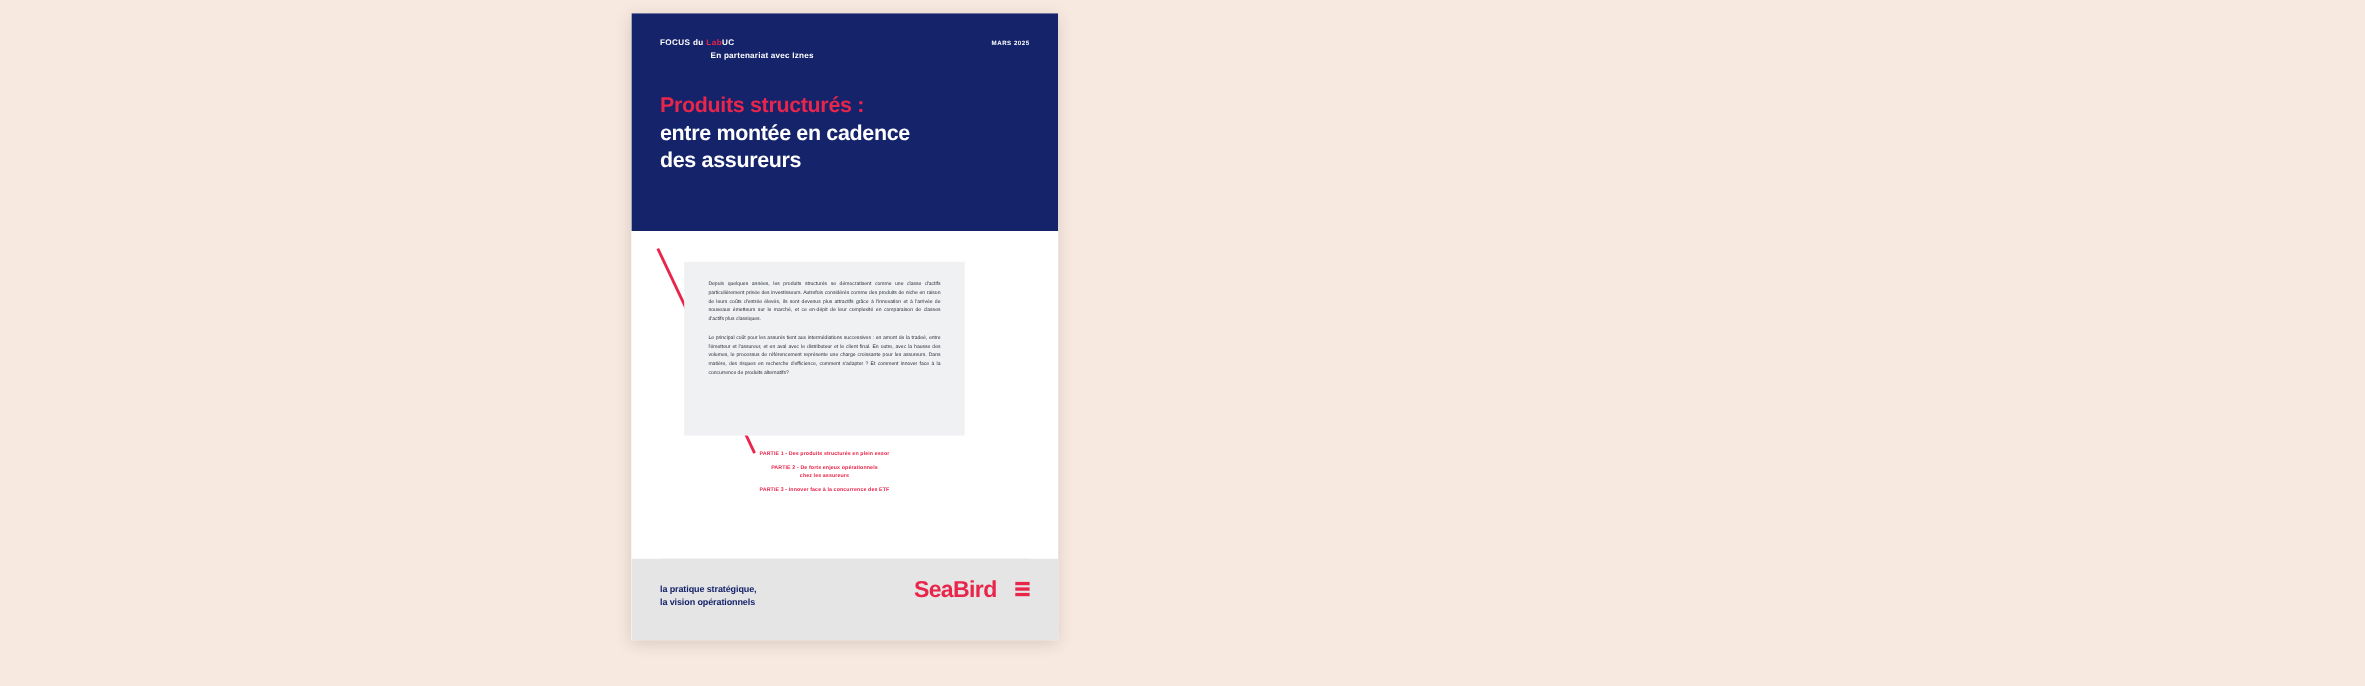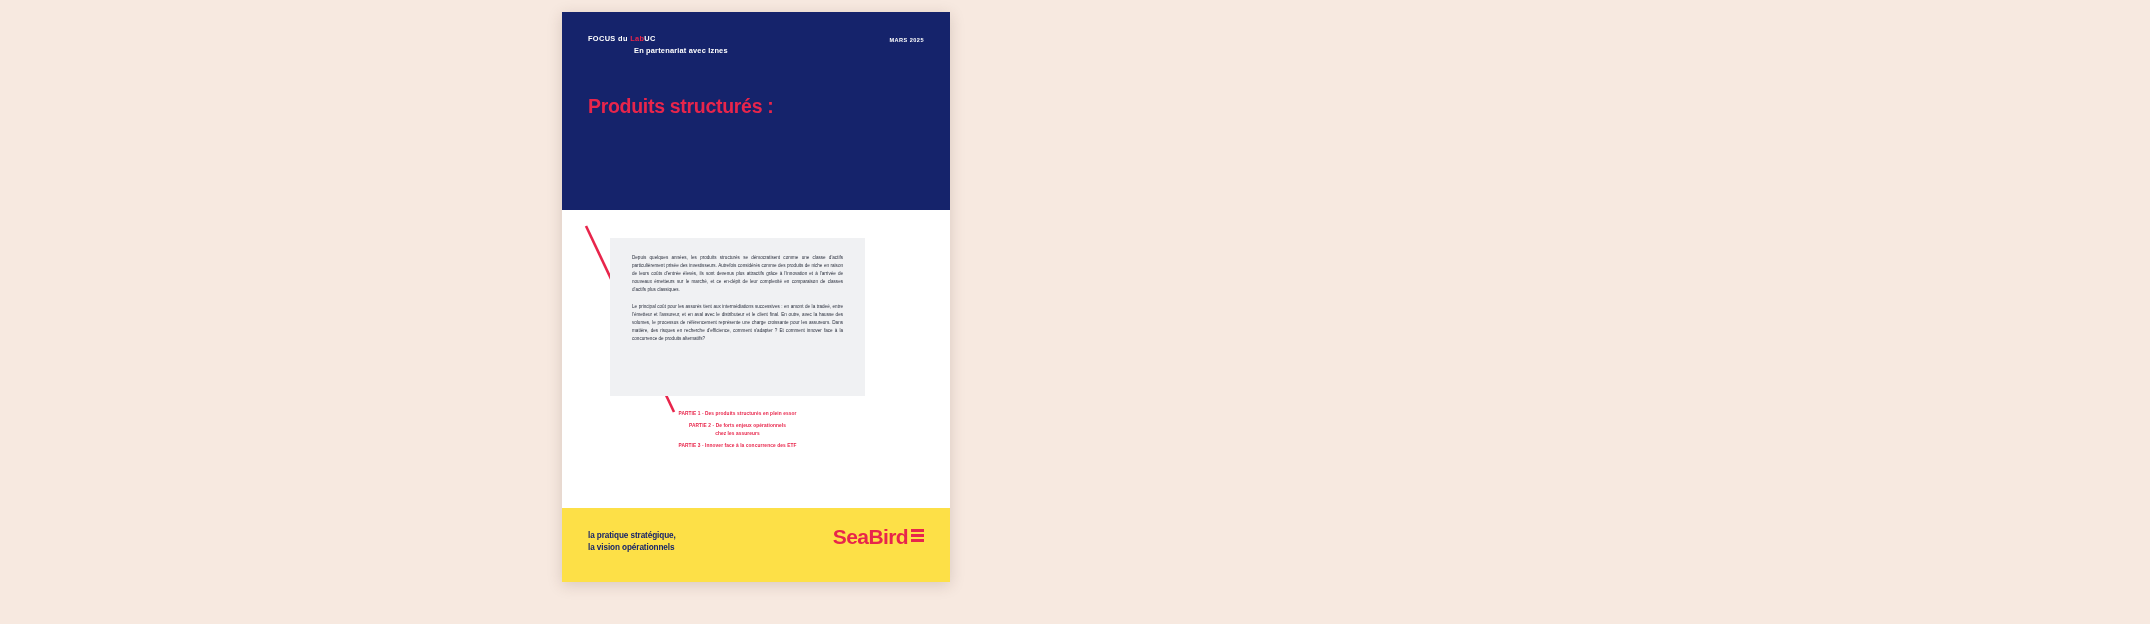--- a/index.html
+++ b/index.html
@@ -16,21 +16,21 @@
 
   .stage {
     position: relative;
     width: 2150px;
     height: 624px;
   }
 
   
   .doc {
     position: absolute;
-    left: 562px;
+    left: 574px;
     top: 12px;
     width: 388px;
     height: 570px;
     background: #ffffff;
     box-shadow: 0 3px 14px rgba(80, 50, 40, 0.18);
     overflow: hidden;
   }
 
   
   .doc-header {
@@ -65,21 +65,21 @@
     position: absolute;
     right: 26px;
     top: 25px;
     font-size: 5.6px;
     font-weight: 700;
     letter-spacing: 0.45px;
     color: #ffffff;
   }
 
   .doc-title {
-    margin-top: 38px;
+    margin-top: 28px;
   }
   .doc-title .t-line {
     font-size: 19.5px;
     font-weight: 700;
     color: #ffffff;
     line-height: 1.26;
     letter-spacing: -0.3px;
   }
   .doc-title .t-line.red { color: #e8254b; }
 
@@ -146,39 +146,39 @@
     background: #c9ccd4;
   }
 
   
   .doc-footer {
     position: absolute;
     left: 0;
     bottom: 0;
     width: 100%;
     height: 74px;
-    background: #fde047;
+    background: #e5e5e5;
   }
   .tagline {
     position: absolute;
     left: 26px;
     top: 22px;
     font-size: 8.2px;
     font-weight: 700;
     color: #15236b;
     line-height: 1.45;
     letter-spacing: -0.1px;
   }
   .logo {
     position: absolute;
     right: 26px;
     top: 18px;
     display: flex;
     align-items: center;
-    gap: 3px;
+    gap: 17px;
   }
   .logo-text {
     font-size: 21px;
     font-weight: 700;
     color: #e8254b;
     letter-spacing: -0.6px;
     line-height: 1;
   }
   .logo-bars {
     display: flex;
@@ -207,20 +207,22 @@
 
       <div class="brandline">
         <span>FOCUS du </span><span class="accent">L</span><span class="accent">ab</span><span>UC</span>
       </div>
       <div class="brand-sub">En partenariat avec Iznes</div>
 
       <div class="doc-date">MARS 2025</div>
 
       <div class="doc-title">
         <div class="t-line red">Produits structurés :</div>
+        <div class="t-line">entre montée en cadence</div>
+        <div class="t-line">des assureurs</div>
       </div>
     </div>
 
     <div class="doc-body">
 
       <svg class="diag-line" viewBox="0 0 388 372">
         <line x1="24" y1="16" x2="112" y2="202" stroke="#e8254b" stroke-width="2.6"></line>
       </svg>
 
       <div class="abstract-card">

